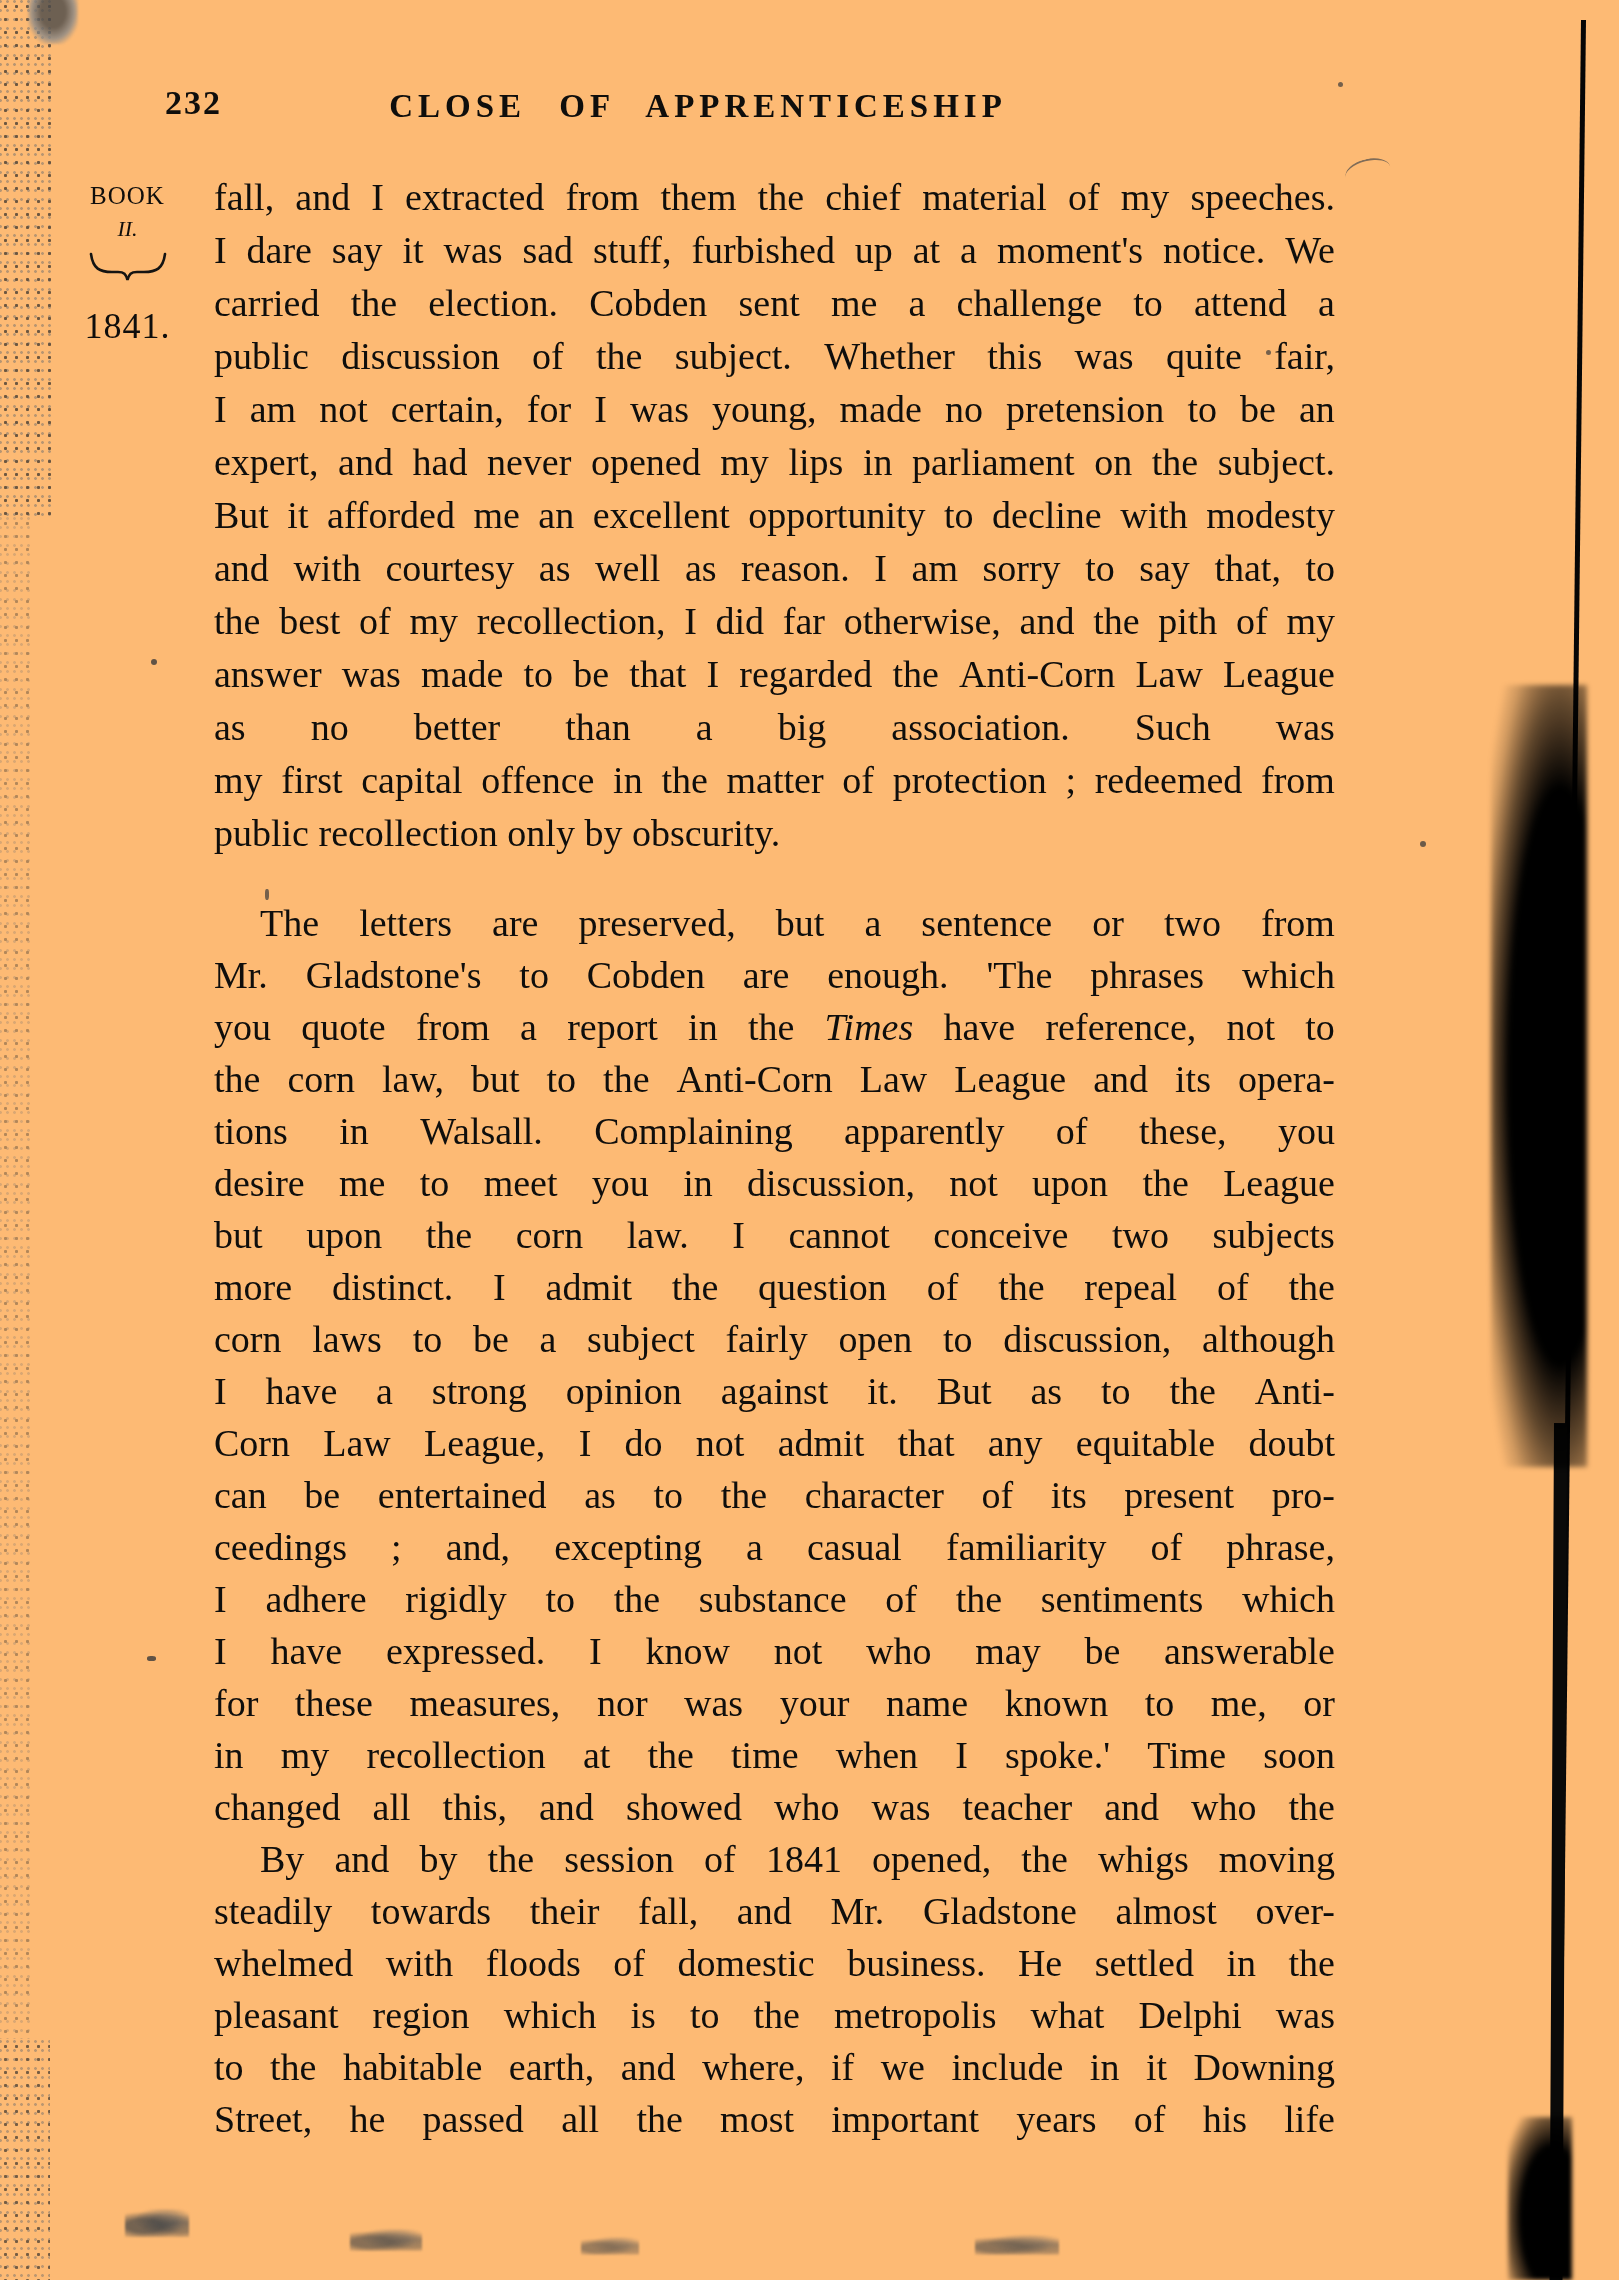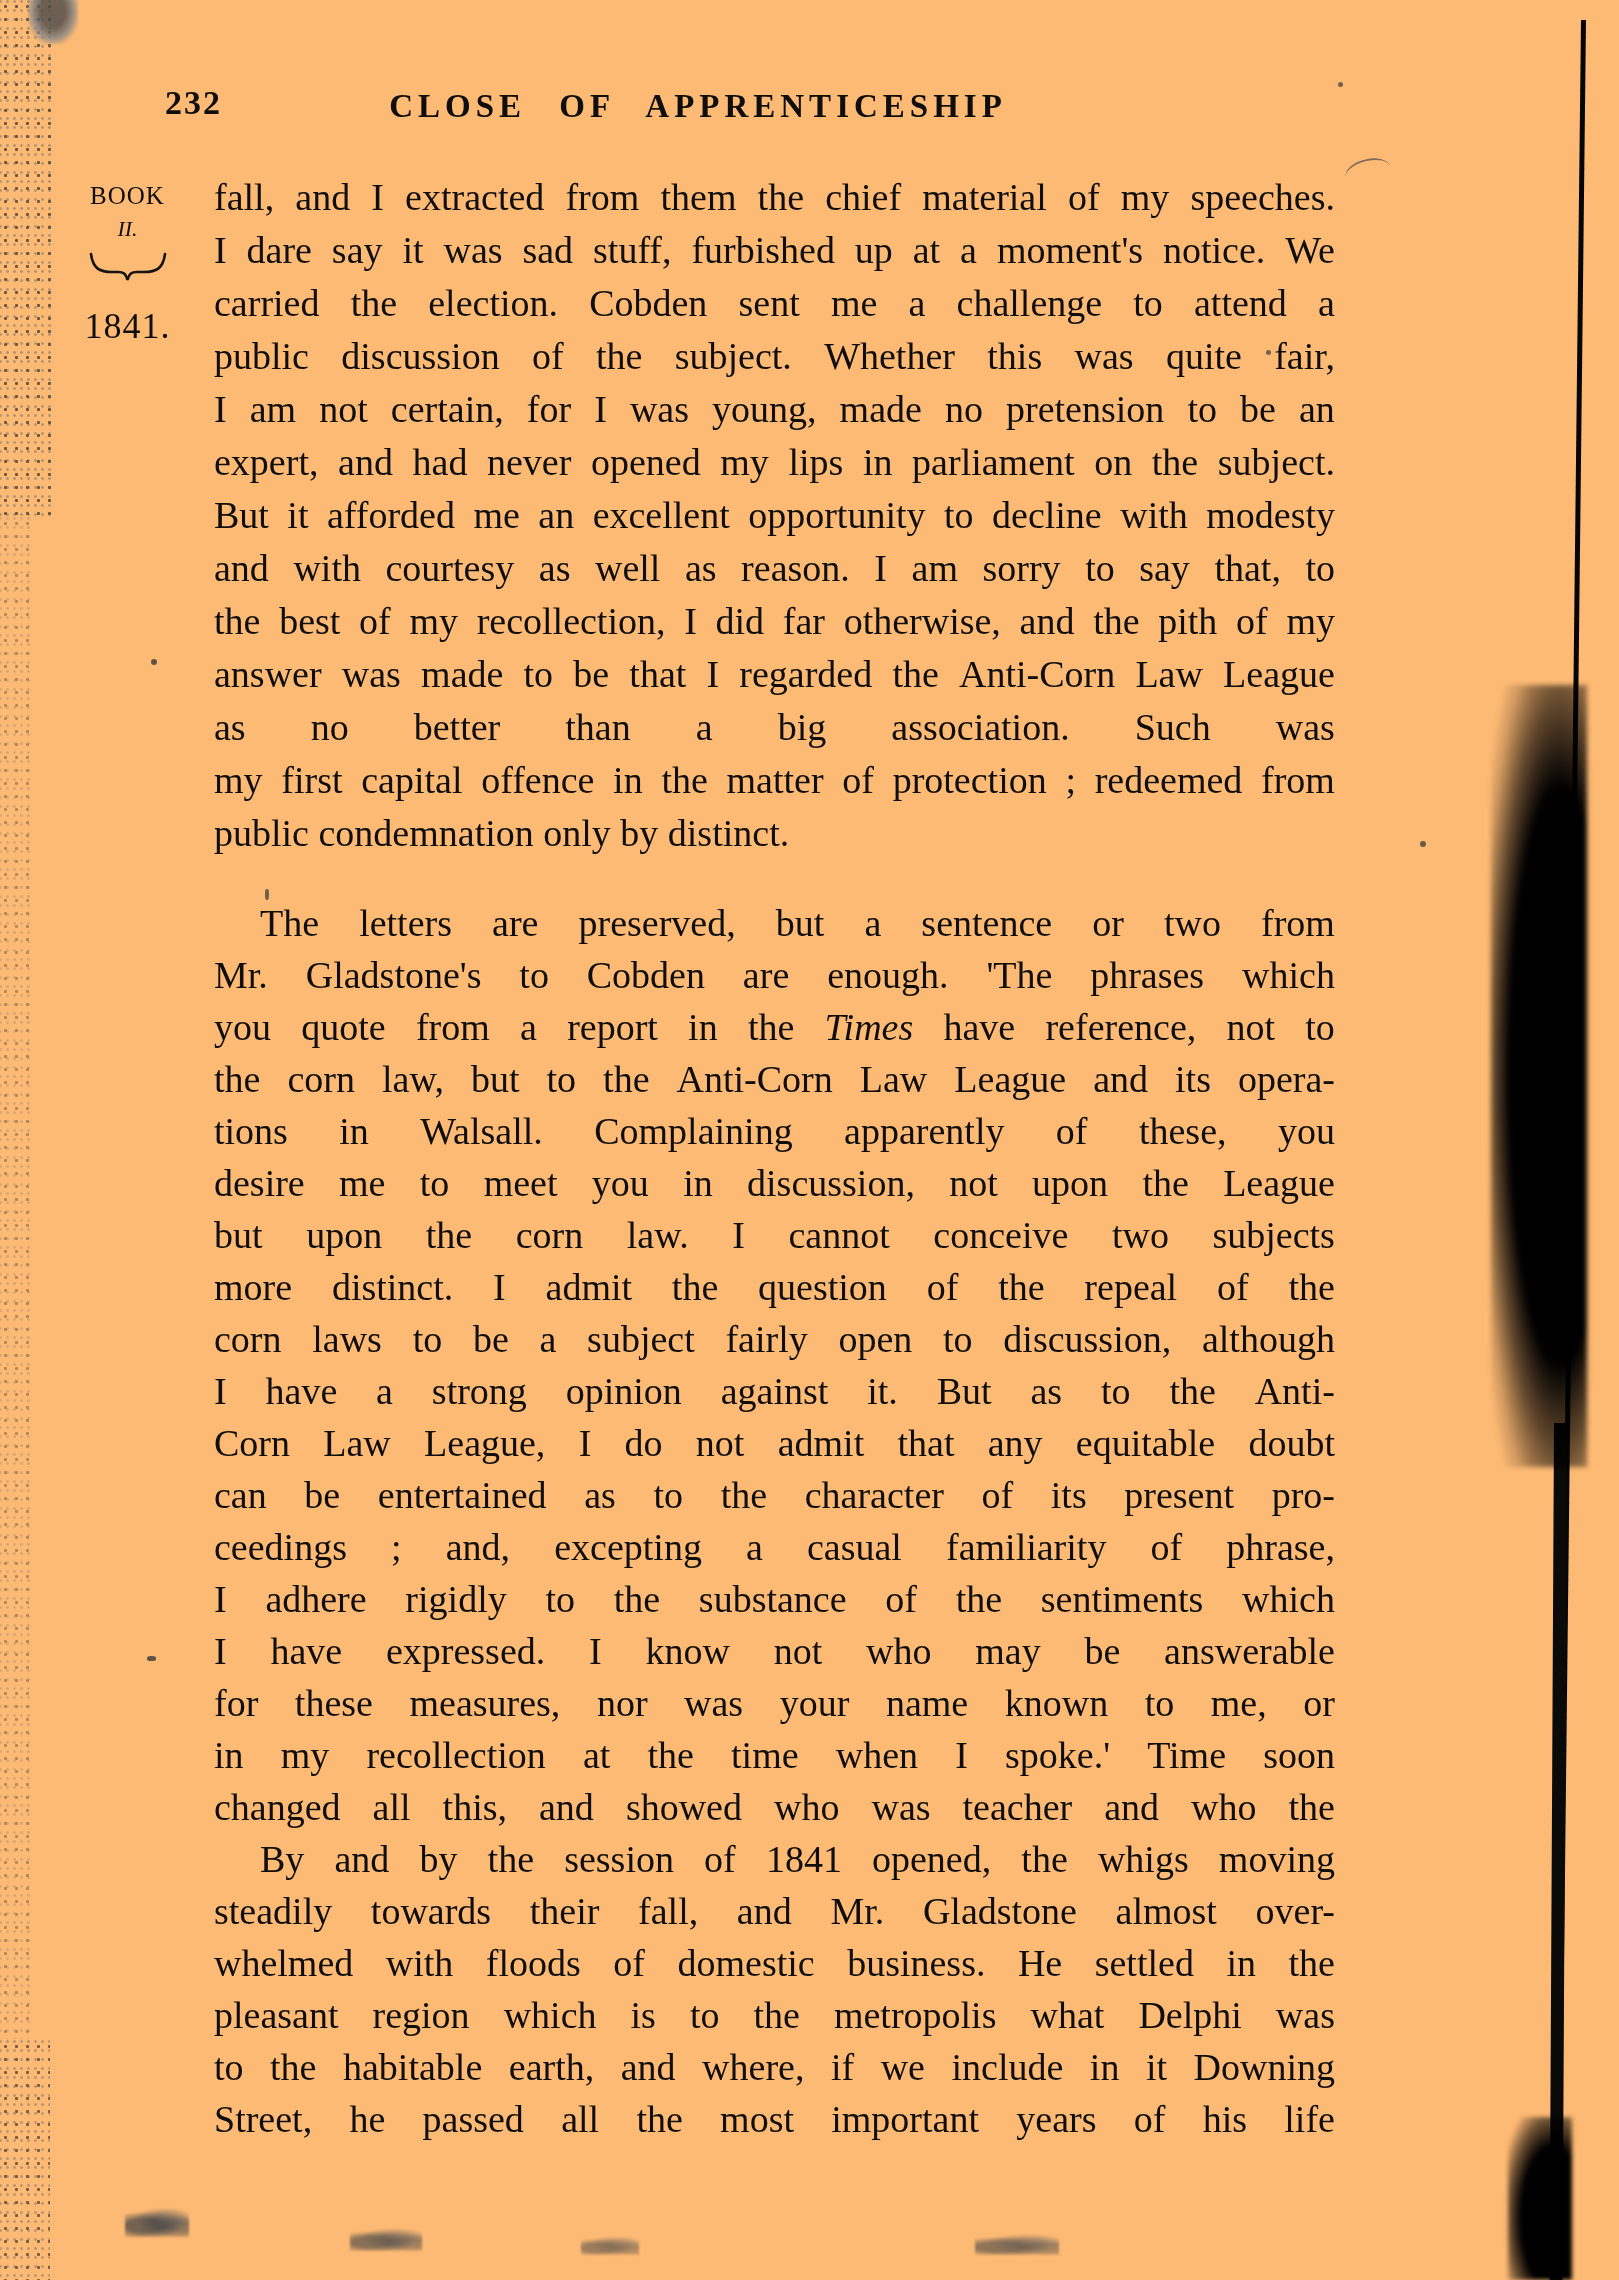--- a/index.html
+++ b/index.html
@@ -288,21 +288,21 @@
           <span>offence</span>
           <span>in</span>
           <span>the</span>
           <span>matter</span>
           <span>of</span>
           <span>protection</span>
           <span>;</span>
           <span>redeemed</span>
           <span>from</span>
         </div>
-        <div class="line plain">public condemnation only by distinct.</div>
+        <div class="line plain">public recollection only by obscurity.</div>
       </div>
       <div class="paragraph gap-before p-rest">
         <div class="line indent">
           <span>The</span>
           <span>letters</span>
           <span>are</span>
           <span>preserved,</span>
           <span>but</span>
           <span>a</span>
           <span>sentence</span>

